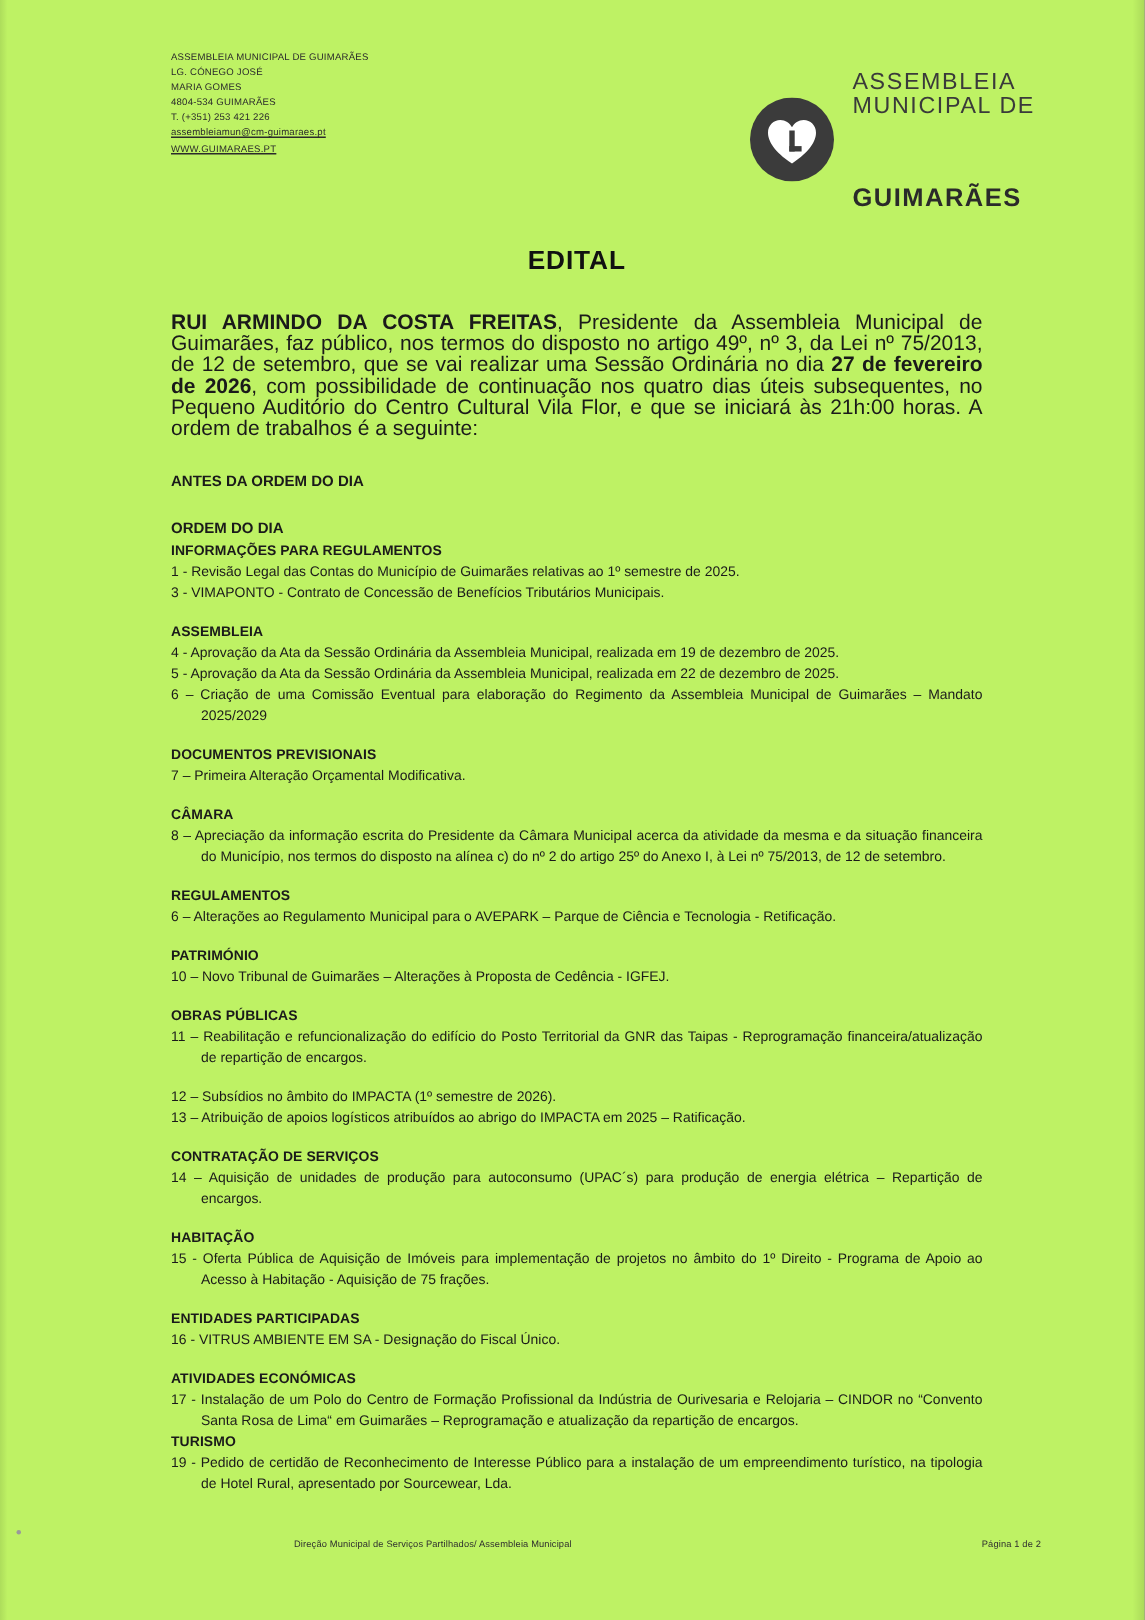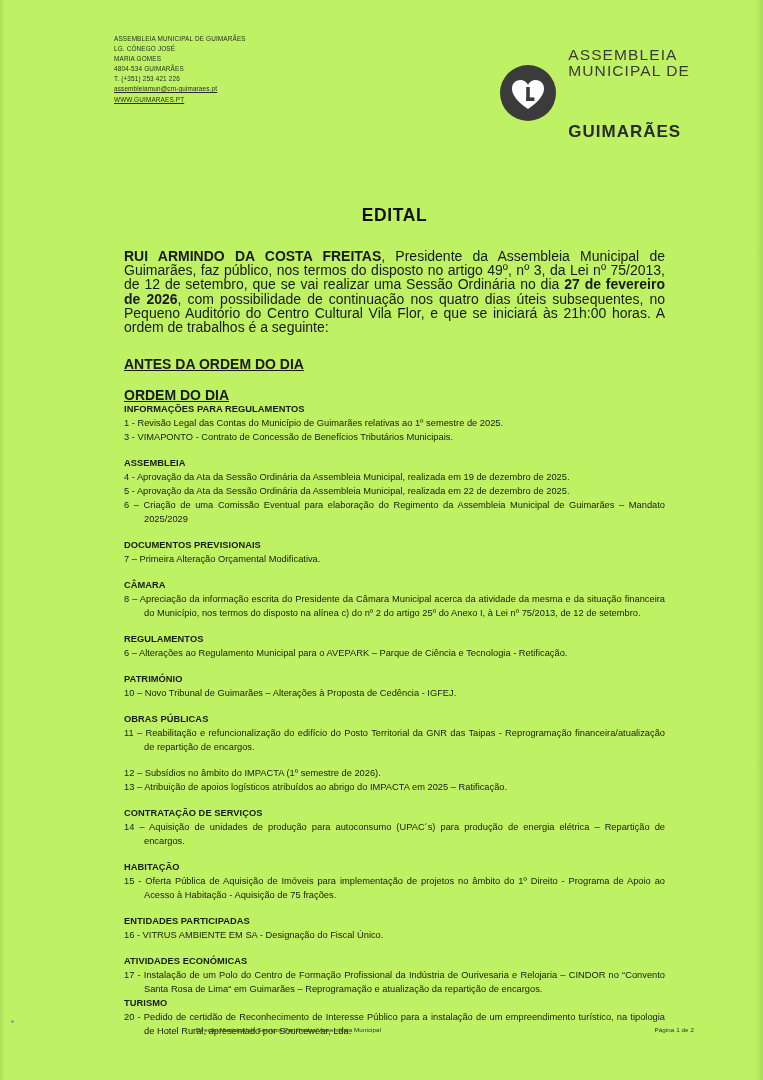--- a/index.html
+++ b/index.html
@@ -87,45 +87,43 @@
     letter-spacing: 1.0px;
     font-weight: bold;
     display: block;
     color: #2a2a2a;
     margin-top: 44px;
   }
 
   
   .doc {
     position: absolute;
-    left: 124px;
+    left: 114px;
     top: 163px;
     width: 541px;
-    margin-top: 42px;
   }
   .doc-title {
     text-align: center;
     font-size: 17.5px;
     font-weight: bold;
     letter-spacing: 0.6px;
     margin: 0 0 23px 0;
     color: #111;
   }
   .intro {
     font-size: 14px;
     line-height: 14.2px;
     text-align: justify;
     margin: 0 0 23px 0;
   }
   .intro b { font-weight: bold; }
 
   .uhead {
-    font-size: 14px;
+    font-size: 10px;
     font-weight: bold;
-    text-decoration: underline;
     margin: 0;
     line-height: 14px;
   }
   .spacer-lg { height: 17px; }
   .spacer-md { height: 12px; }
 
   .section-head {
     font-size: 9.3px;
     font-weight: bold;
     line-height: 14px;
@@ -295,21 +293,21 @@
     </div>
     <div class="spacer-md"></div>
 
     <div class="group">
       <p class="section-head">ATIVIDADES ECONÓMICAS</p>
       <p class="item just-hang">17 - Instalação de um Polo do Centro de Formação Profissional da Indústria de Ourivesaria e Relojaria – CINDOR no “Convento Santa Rosa de Lima“ em Guimarães – Reprogramação e atualização da repartição de encargos.</p>
     </div>
 
     <div class="group">
       <p class="section-head">TURISMO</p>
-      <p class="item just-hang">20 - Pedido de certidão de Reconhecimento de Interesse Público para a instalação de um empreendimento turístico, na tipologia de Hotel Rural, apresentado por Sourcewear, Lda.</p>
+      <p class="item just-hang">19 - Pedido de certidão de Reconhecimento de Interesse Público para a instalação de um empreendimento turístico, na tipologia de Hotel Rural, apresentado por Sourcewear, Lda.</p>
     </div>
 
   </div>
 
   <div class="footer">
     <span class="footer-left">Direção Municipal de Serviços Partilhados/ Assembleia Municipal</span>
     <span class="footer-right">Página 1 de 2</span>
   </div>
 
   <span class="corner-dot"></span>

